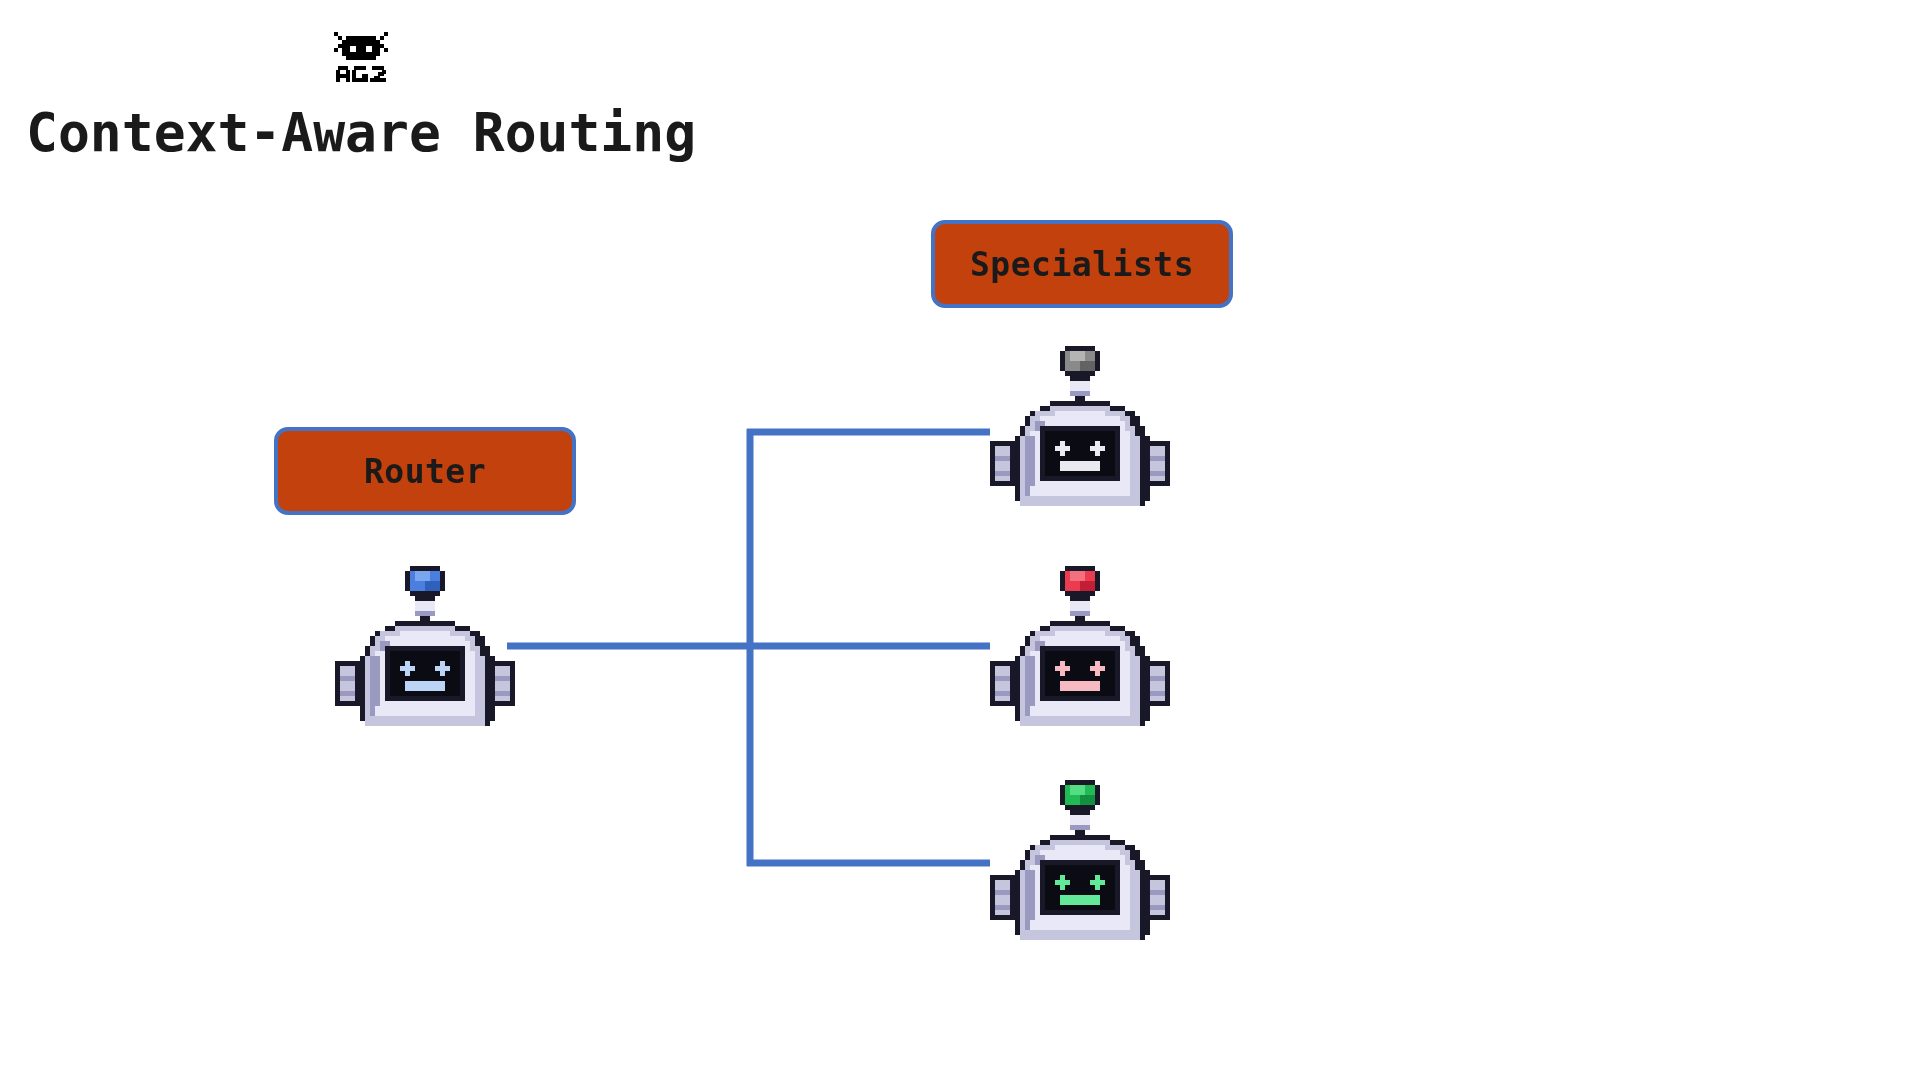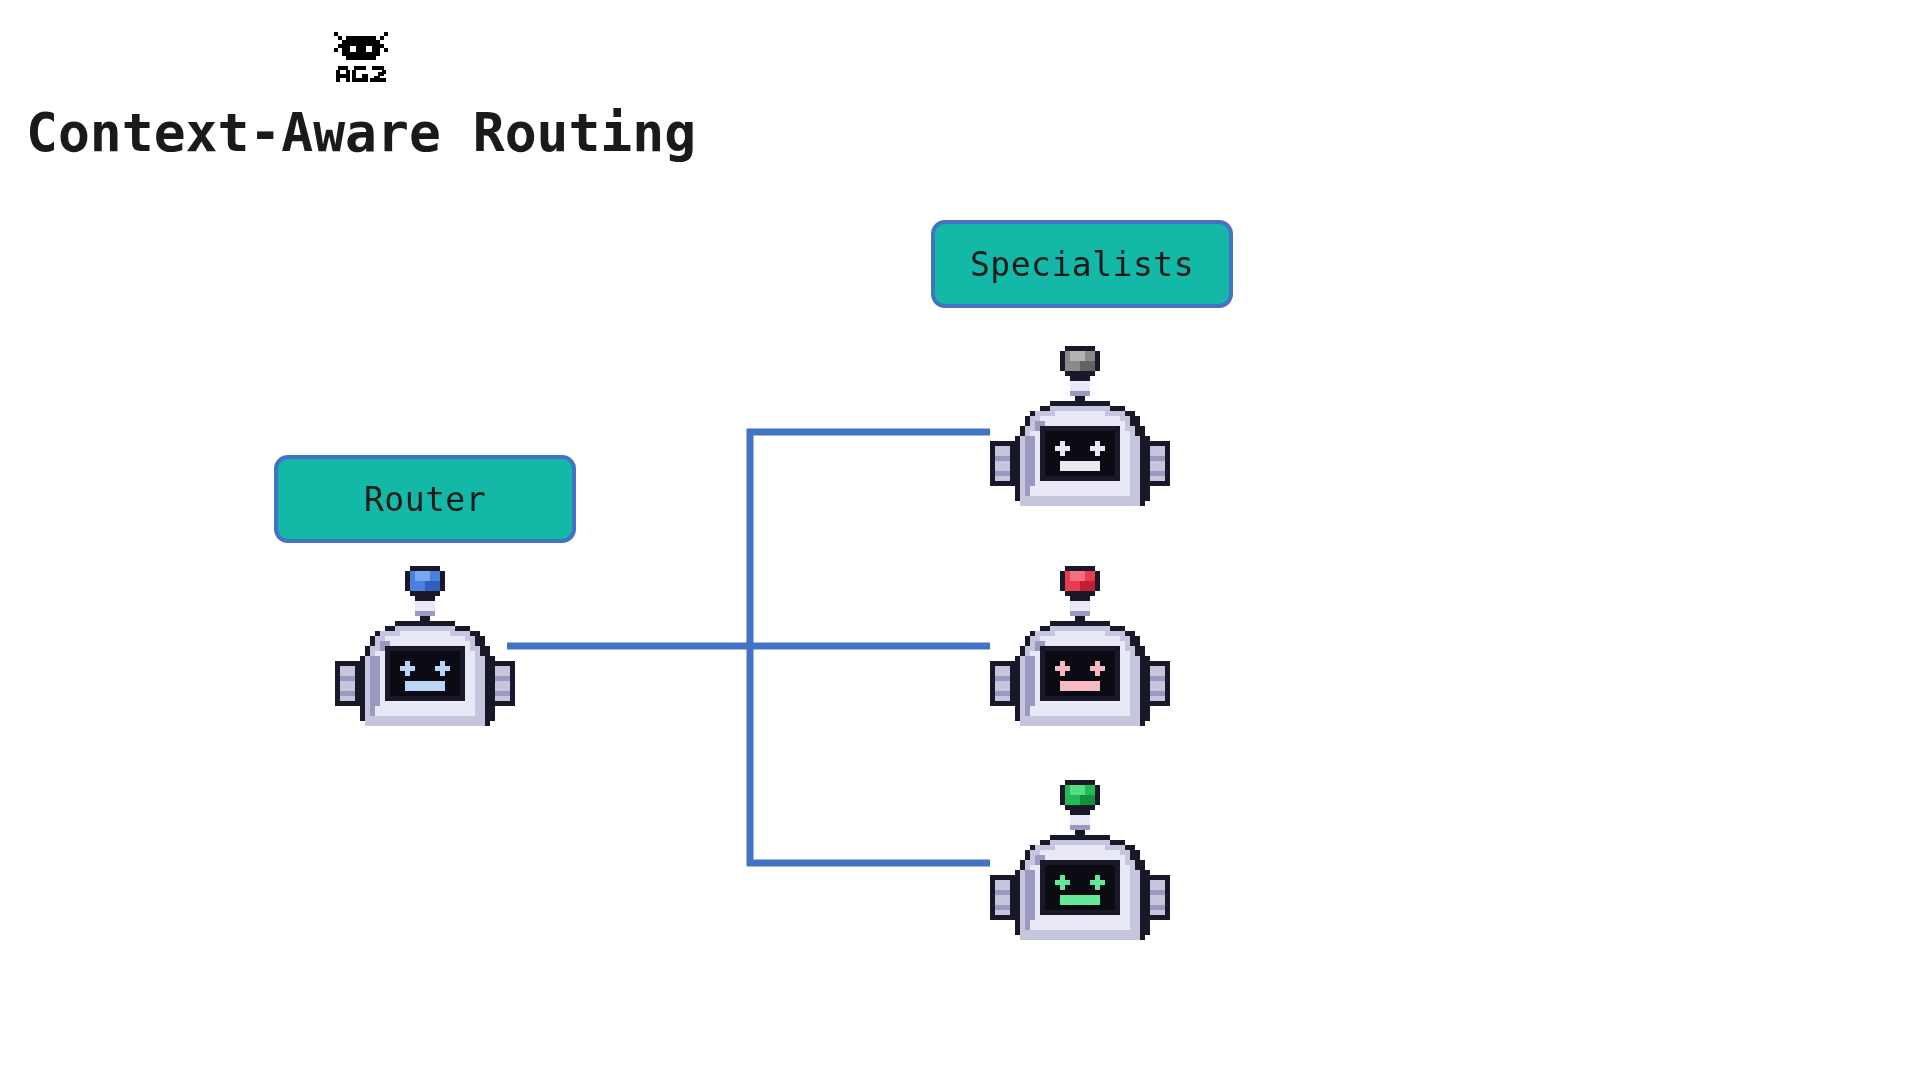--- a/index.html
+++ b/index.html
@@ -57,38 +57,38 @@
     height: 1080px;
     pointer-events: none;
   }
 
   
   .label-box {
     position: absolute;
     box-sizing: border-box;
     border: 4px solid #4472c4;
     border-radius: 14px;
-    background: #14b8a6;
+    background: #c2410c;
     display: flex;
     align-items: center;
     justify-content: center;
+    font-weight: bold;
   }
   .label-box .label-text {
     font-family: "DejaVu Sans Mono", "Liberation Mono", monospace;
     font-size: 33px;
     color: #1a1a1a;
     white-space: nowrap;
     letter-spacing: 0.5px;
   }
   #box-router {
     left: 274px;
     top: 427px;
     width: 302px;
     height: 88px;
-    margin-top: 28px;
   }
   #box-specialists {
     left: 931px;
     top: 220px;
     width: 302px;
     height: 88px;
   }
 
   
   .robot {

